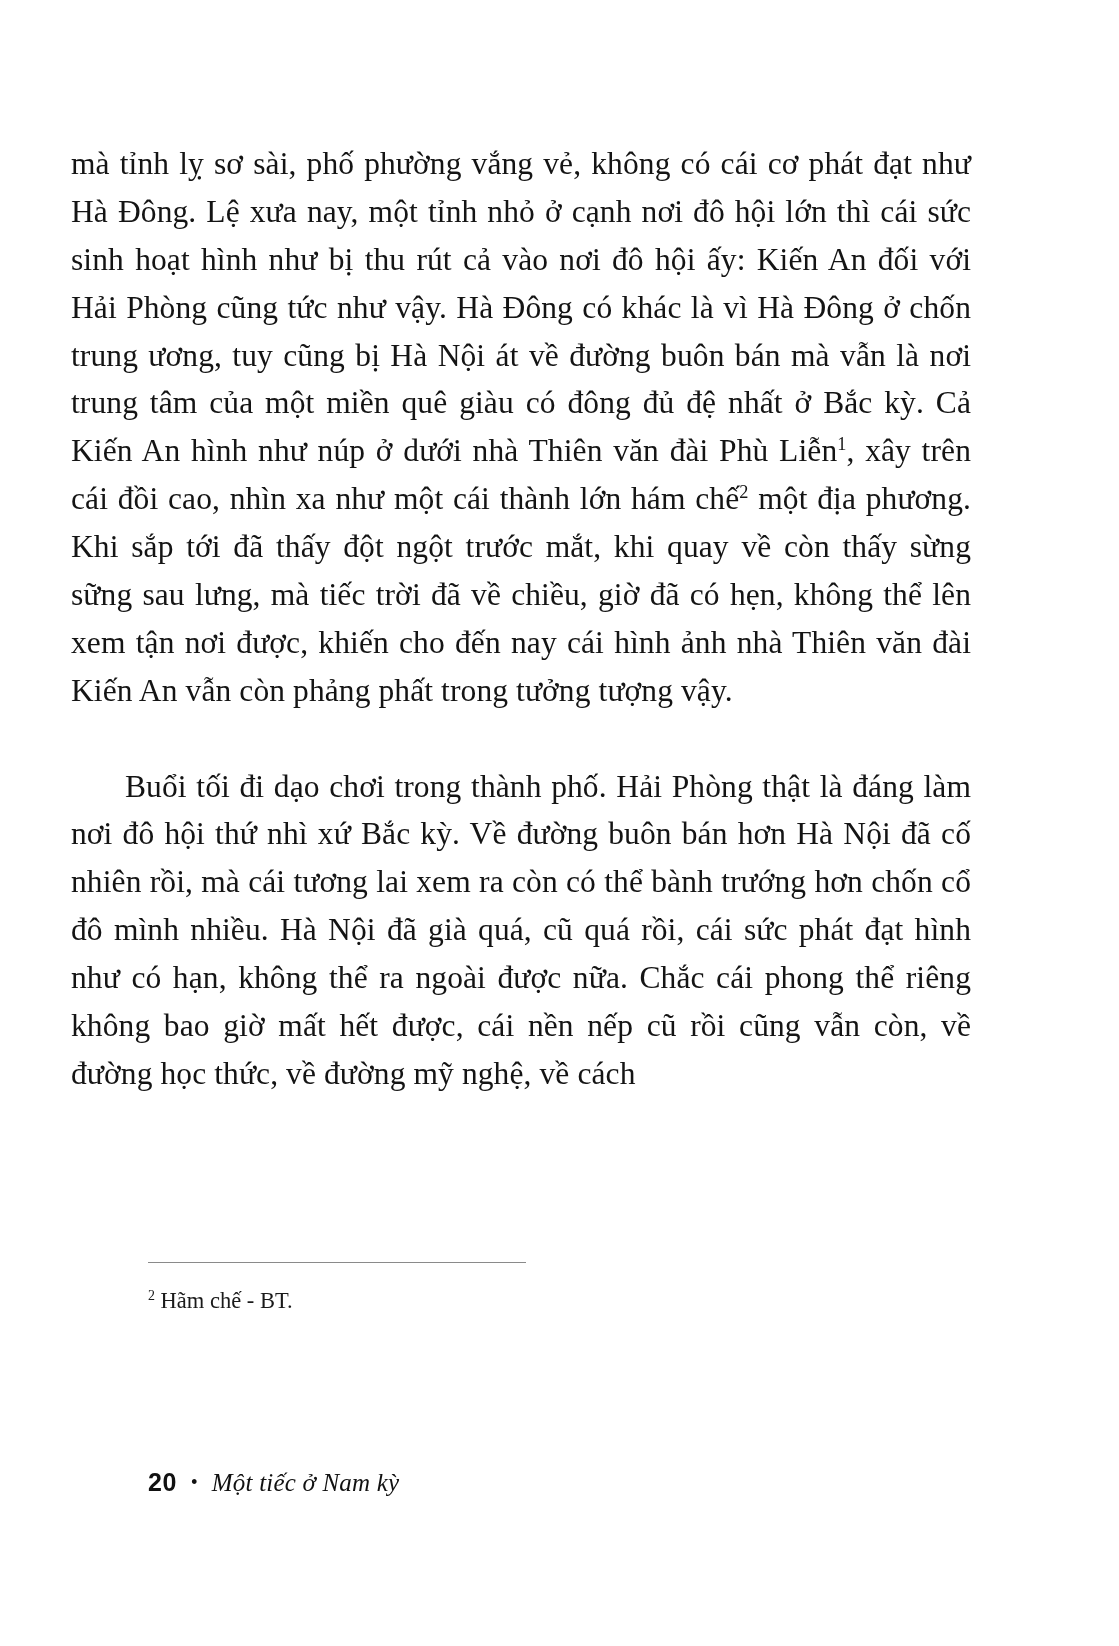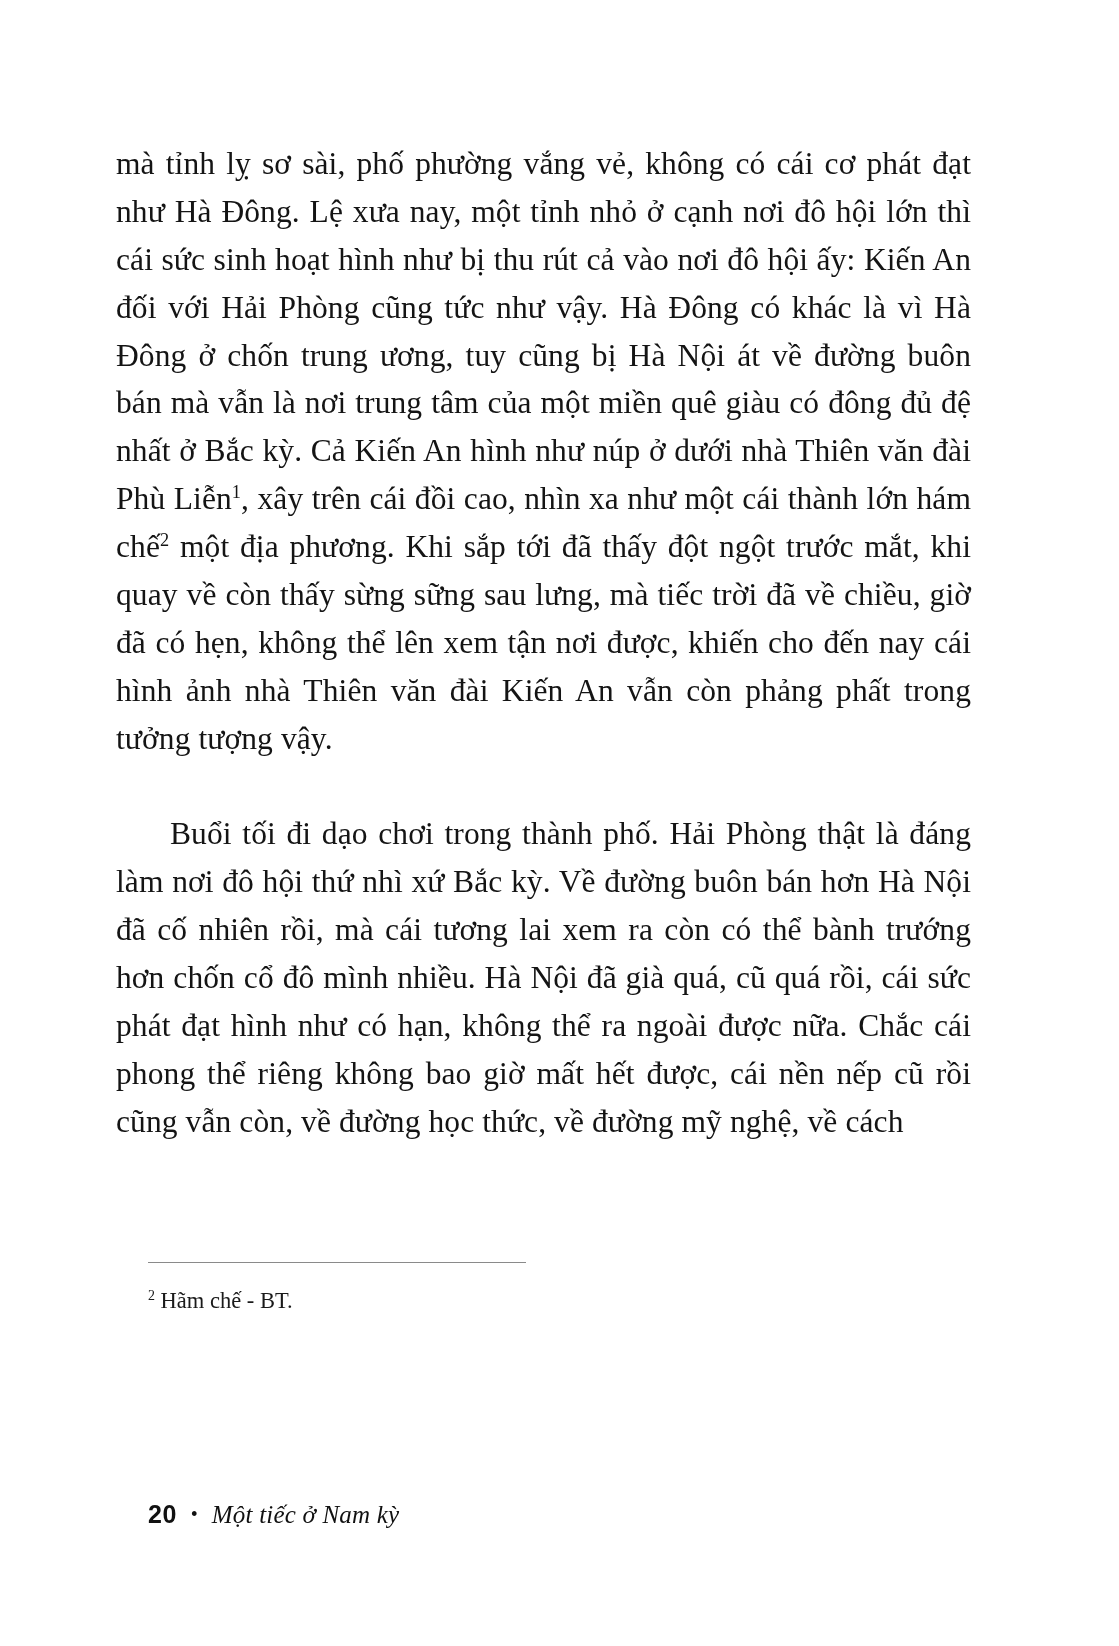--- a/index.html
+++ b/index.html
@@ -14,21 +14,21 @@
     color: #1a1a1a;
     position: relative;
     overflow: hidden;
   }
   .page {
     position: absolute;
     left: 0; top: 0;
     width: 1119px;
     height: 1646px;
     box-sizing: border-box;
-    padding: 140px 148px 0 116px;
+    padding: 140px 148px 0 71px;
   }
   .body-text {
     font-size: 31.5px;
     line-height: 1.52;
     text-align: justify;
     text-justify: inter-word;
     letter-spacing: 0.1px;
     color: #141414;
   }
   .para {
@@ -67,21 +67,21 @@
   .footnote + .footnote {
     margin-top: 14px;
     margin-left: 40px;
   }
   .footnote sup {
     font-size: 0.62em;
   }
   .page-footer {
     position: absolute;
     left: 148px;
-    top: 1500px;
+    top: 1468px;
     display: flex;
     align-items: baseline;
     gap: 14px;
   }
   .page-number {
     font-family: "Liberation Sans", sans-serif;
     font-weight: bold;
     font-size: 25px;
     color: #111111;
     letter-spacing: 0.5px;

